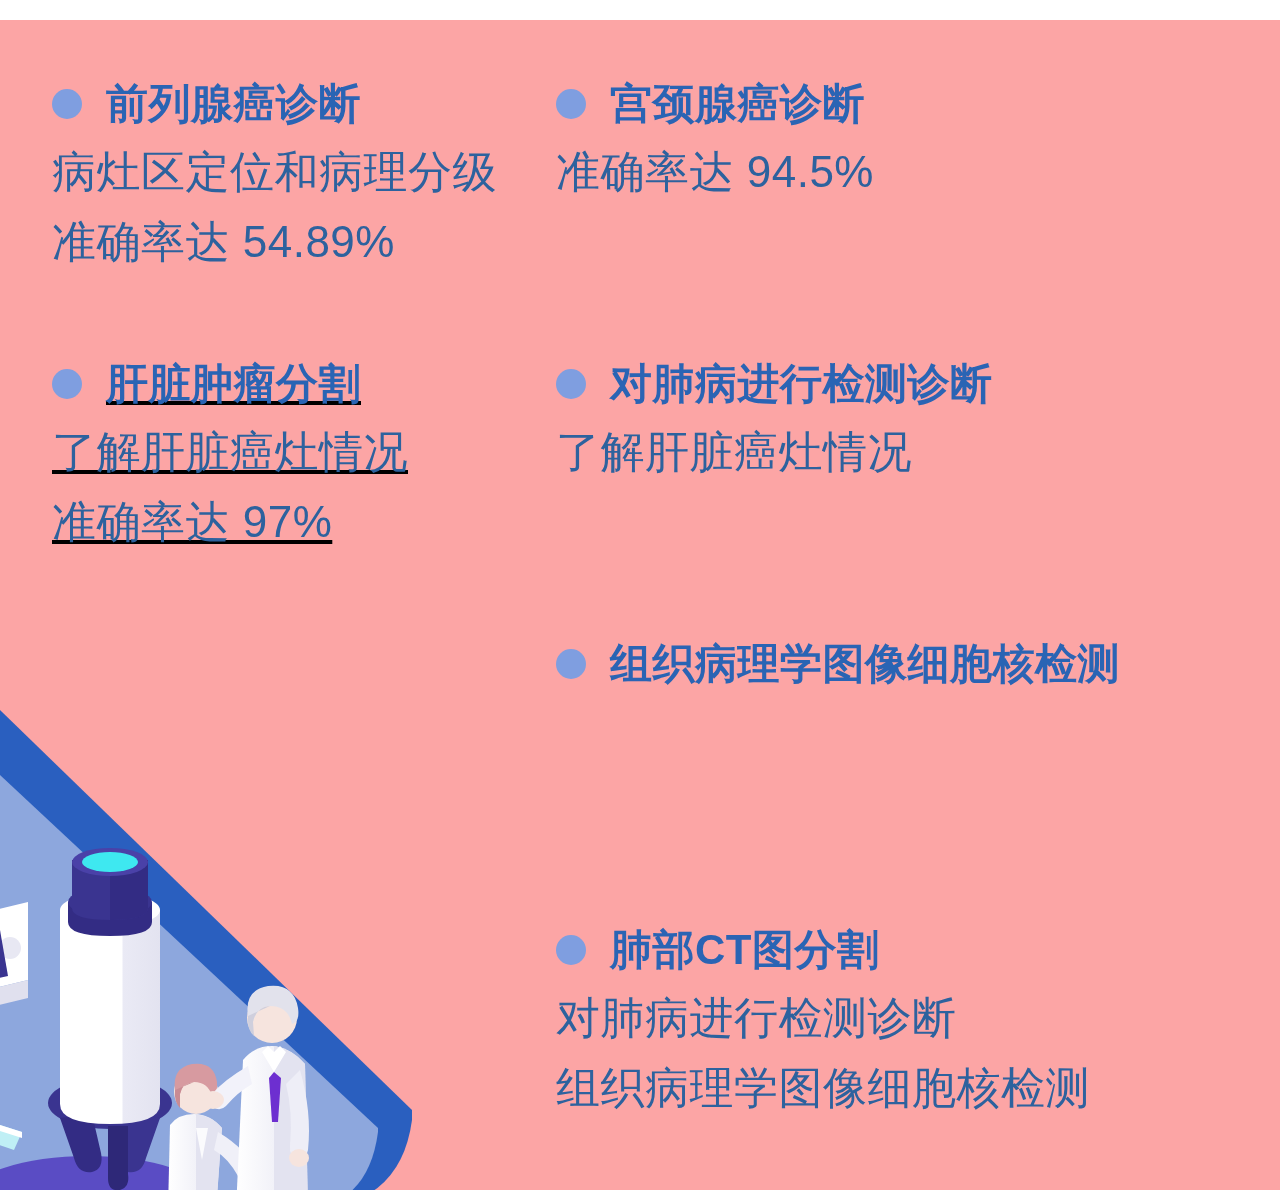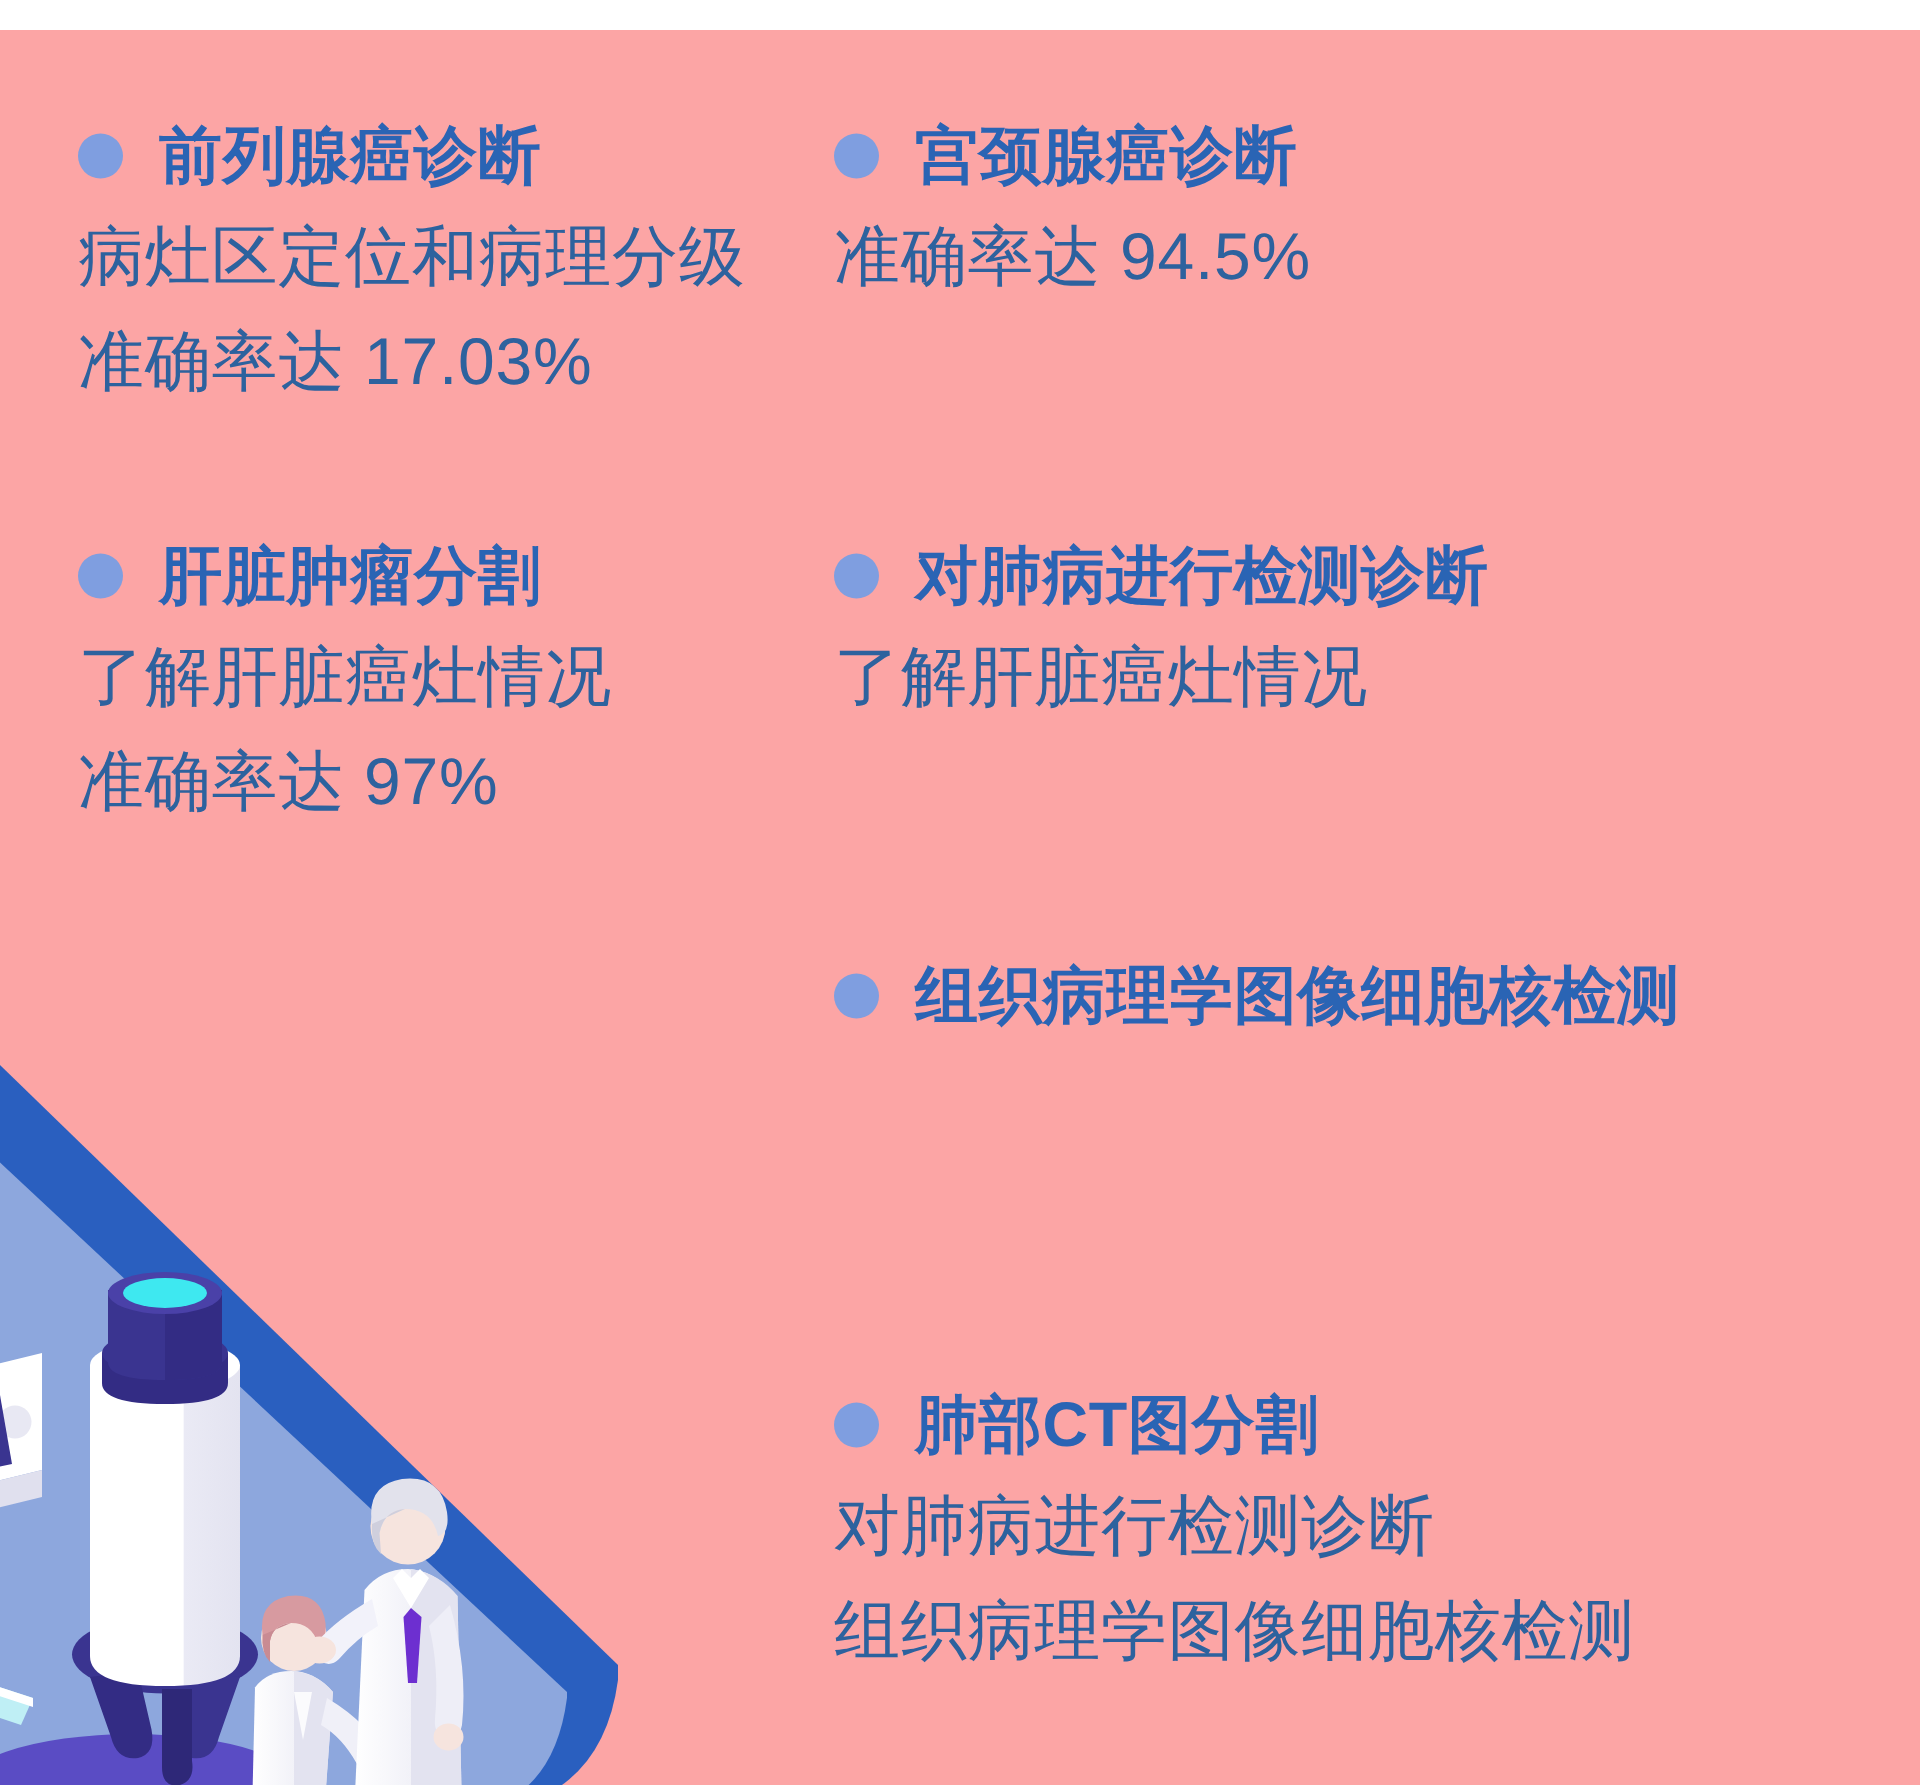--- a/index.html
+++ b/index.html
@@ -82,25 +82,25 @@
 
   <div class="col" id="col-left">
 
     <div class="feature-block" style="top:62px; left:0;">
       <div class="feature-head">
         <span class="bullet-dot"></span>
         <span class="feature-title">前列腺癌诊断</span>
       </div>
       <div class="feature-lines">
         <div class="feature-line">病灶区定位和病理分级</div>
-        <div class="feature-line">准确率达 17.03%</div>
-      </div>
-    </div>
-
-    <div class="feature-block" style="top:342px; left:0;">
+        <div class="feature-line">准确率达 54.89%</div>
+      </div>
+    </div>
+
+    <div class="feature-block" style="top:342px; left:0;text-decoration:underline;">
       <div class="feature-head">
         <span class="bullet-dot"></span>
         <span class="feature-title">肝脏肿瘤分割</span>
       </div>
       <div class="feature-lines">
         <div class="feature-line">了解肝脏癌灶情况</div>
         <div class="feature-line">准确率达 97%</div>
       </div>
     </div>
 

